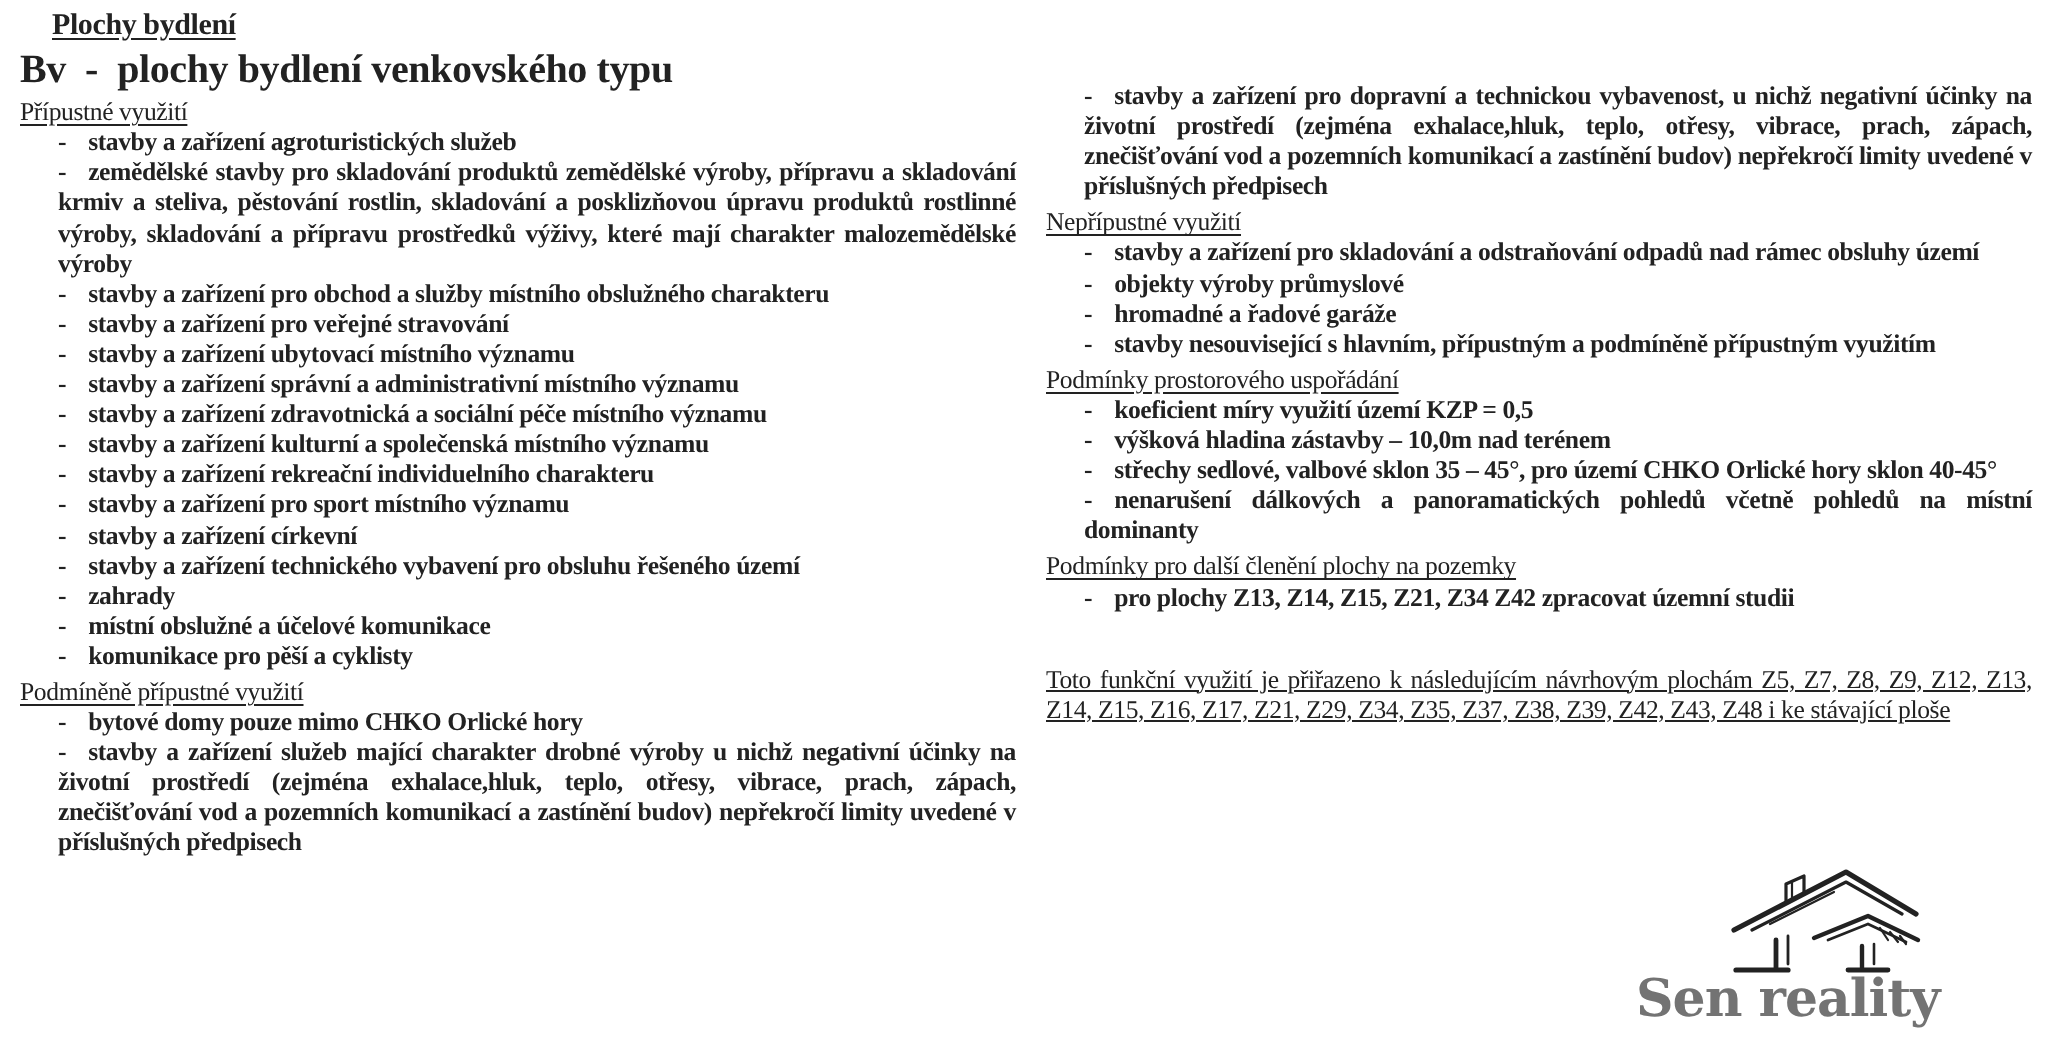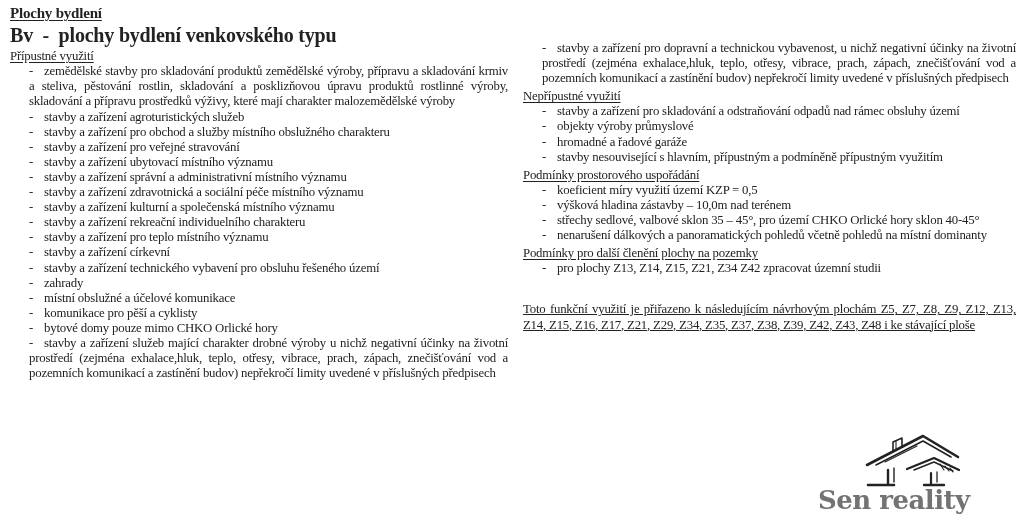--- a/index.html
+++ b/index.html
@@ -15,36 +15,37 @@
     position:relative;
   }
   .page { display:flex; width:1024px; height:528px; }
   .col { text-align:justify; }
   .col-left  { width:498px; margin-left:10px; padding-top:4px; }
   .col-right { width:493px; margin-left:15px; padding-top:41px; }
 
   h1.doc-title {
     font-size:15px; font-weight:bold;
     text-decoration:underline; text-underline-offset:2px;
-    margin:2px 0 7px 0; text-align:left;
+    margin:2px 0 7px 16px; text-align:left;
   }
   h2.doc-subtitle {
     font-size:20px; font-weight:bold;
     margin:0 0 6px 0; white-space:pre-wrap; text-align:left;
   }
   p.para { text-align:justify; }
   h3.sec-heading {
     font-size:12.8px; font-weight:normal;
     text-decoration:underline; text-underline-offset:2px;
     margin-top:3px; text-align:left;
   }
   ul.items { list-style:none; }
   ul.items li {
     padding-left:19px;
     text-align:justify;
+    font-weight:bold;
   }
   ul.items li::before { content:"-"; margin-right:11px; }
 
   p.closing { margin-top:26px; text-align:justify;text-decoration:underline; }
 
   .logo {
     position:absolute; left:818px; top:424px; width:198px; height:96px;
     text-align:left;
   }
   .logo svg { display:block; margin-left:42px; }
@@ -65,39 +66,40 @@
 <div class="page">
 
   <div class="col col-left">
     <h1 class="doc-title">Plochy bydlení</h1>
     <h2 class="doc-subtitle">Bv  -  plochy bydlení venkovského typu</h2>
 
 
     <section>
       <h3 class="sec-heading">Přípustné využití</h3>
       <ul class="items">
+          <li>stavby a zařízení agroturistických služeb</li>
           <li>zemědělské stavby pro skladování produktů zemědělské výroby, přípravu a skladování krmiv a steliva, pěstování rostlin, skladování a posklizňovou úpravu produktů rostlinné výroby, skladování a přípravu prostředků výživy, které mají charakter malozemědělské výroby</li>
-          <li>stavby a zařízení agroturistických služeb</li>
           <li>stavby a zařízení pro obchod a služby místního obslužného charakteru</li>
           <li>stavby a zařízení pro veřejné stravování</li>
           <li>stavby a zařízení ubytovací místního významu</li>
           <li>stavby a zařízení správní a administrativní místního významu</li>
           <li>stavby a zařízení zdravotnická a sociální péče místního významu</li>
           <li>stavby a zařízení kulturní a společenská místního významu</li>
           <li>stavby a zařízení rekreační individuelního charakteru</li>
-          <li>stavby a zařízení pro teplo místního významu</li>
+          <li>stavby a zařízení pro sport místního významu</li>
           <li>stavby a zařízení církevní</li>
           <li>stavby a zařízení technického vybavení pro obsluhu řešeného území</li>
           <li>zahrady</li>
           <li>místní obslužné a účelové komunikace</li>
           <li>komunikace pro pěší a cyklisty</li>
         </ul>
     </section>
 
     <section>
+      <h3 class="sec-heading">Podmíněně přípustné využití</h3>
       <ul class="items">
           <li>bytové domy pouze mimo CHKO Orlické hory</li>
           <li>stavby a zařízení služeb mající charakter drobné výroby u nichž negativní účinky na životní prostředí (zejména exhalace,hluk, teplo, otřesy, vibrace, prach, zápach, znečišťování vod a pozemních komunikací a zastínění budov) nepřekročí limity uvedené v příslušných předpisech</li>
         </ul>
     </section>
   </div>
 
   <div class="col col-right">
     <ul class="items">
         <li>stavby a zařízení pro dopravní a technickou vybavenost, u nichž negativní účinky na životní prostředí (zejména exhalace,hluk, teplo, otřesy, vibrace, prach, zápach, znečišťování vod a pozemních komunikací a zastínění budov) nepřekročí limity uvedené v příslušných předpisech</li>

